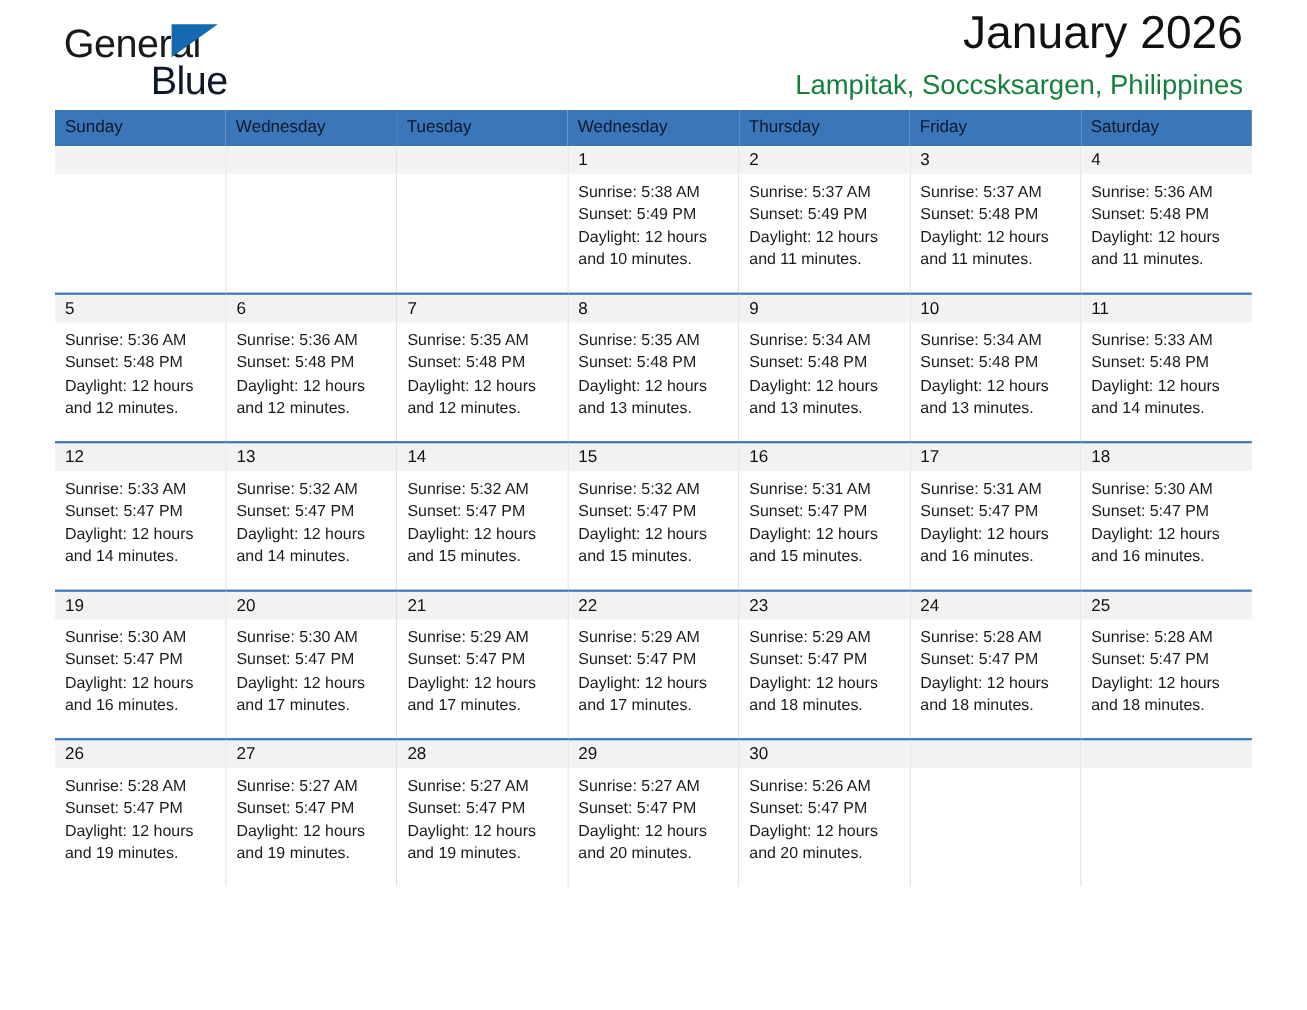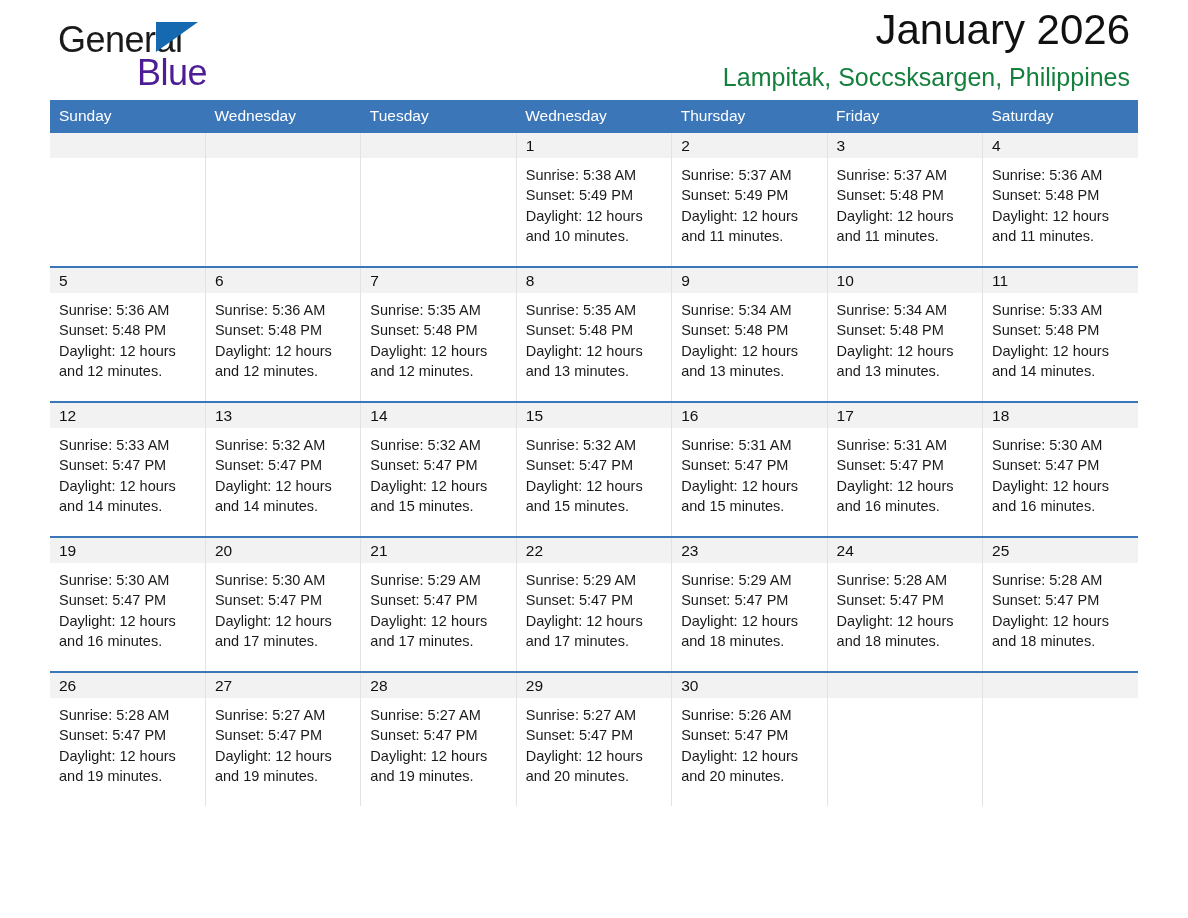--- a/index.html
+++ b/index.html
@@ -54,21 +54,21 @@
     height: 0;
     border-left: 42px solid #1569b0;
     border-bottom: 30px solid transparent;
   }
   .logo-blue {
     position: absolute;
     left: 79px;
     top: 45px;
     font-size: 36px;
     letter-spacing: -0.5px;
-    color: #4c1d95;
+    color: #0f172a;
     font-weight: 400;
     line-height: 1;
   }
 
   .title-block {
     position: absolute;
     right: 8px;
     top: 6px;
     text-align: right;
   }
@@ -89,21 +89,21 @@
 
   
   .calendar {
     width: 1088px;
     border-collapse: collapse;
     table-layout: fixed;
   }
 
   .weekday-row th {
     background: #3b76b8;
-    color: #ffffff;
+    color: #0f172a;
     font-size: 15.5px;
     font-weight: 400;
     text-align: left;
     padding: 7px 0 8px 9px;
     border: none;
   }
 
   .week-row td {
     vertical-align: top;
     padding: 0;

